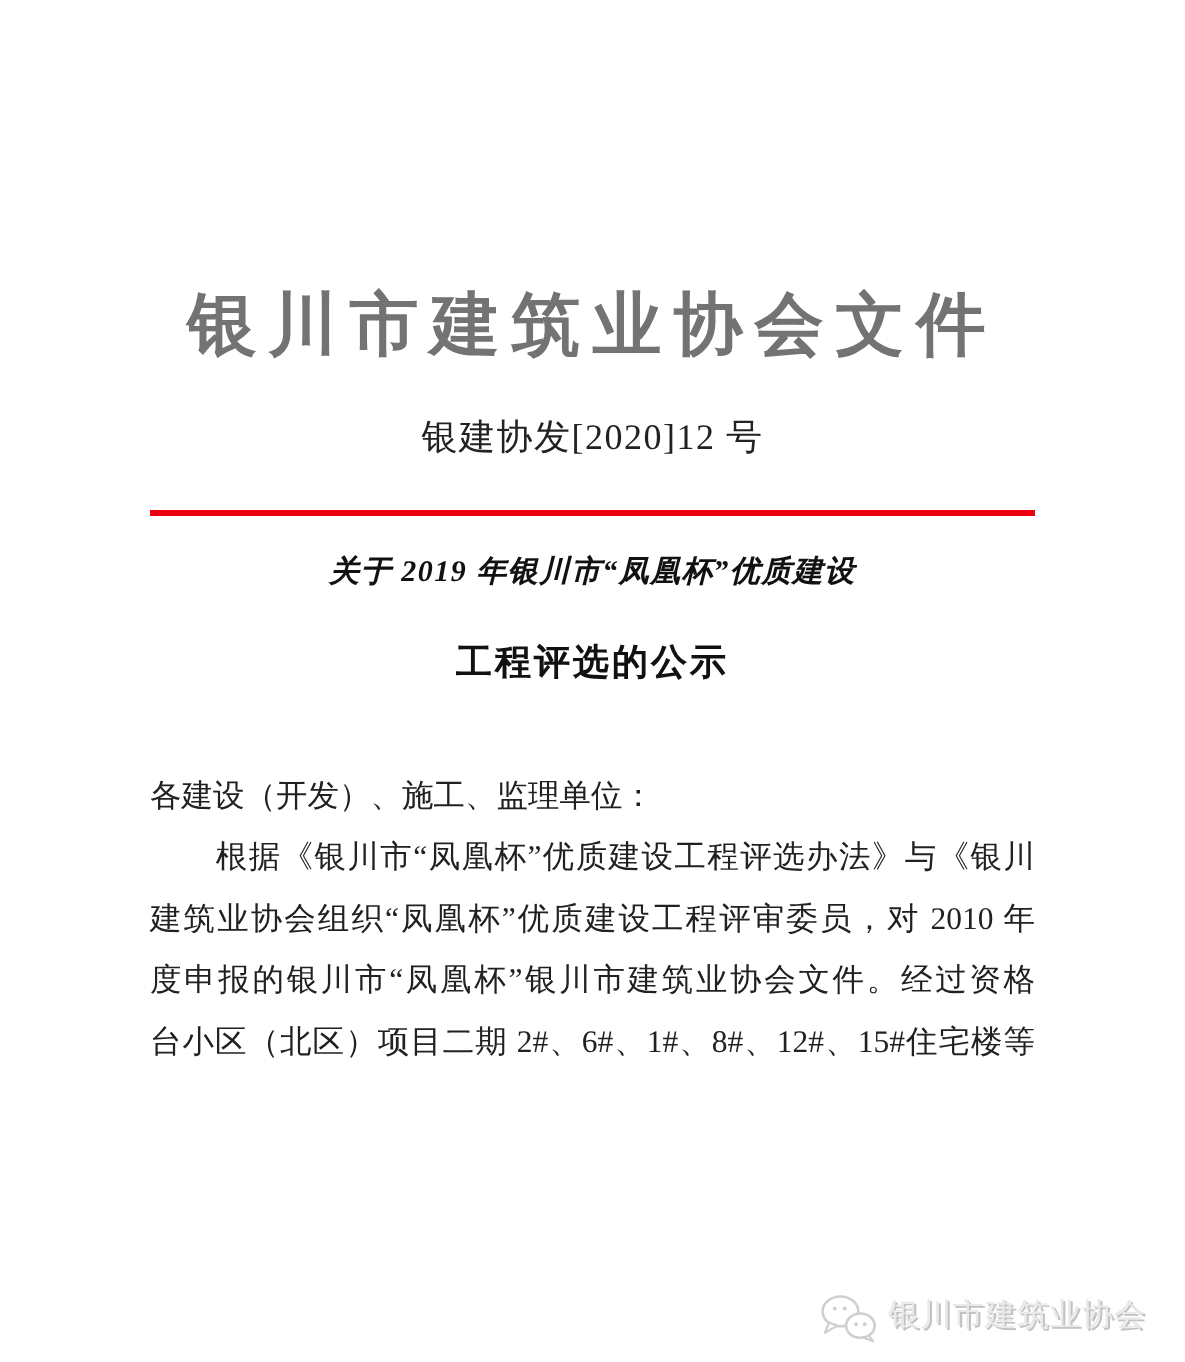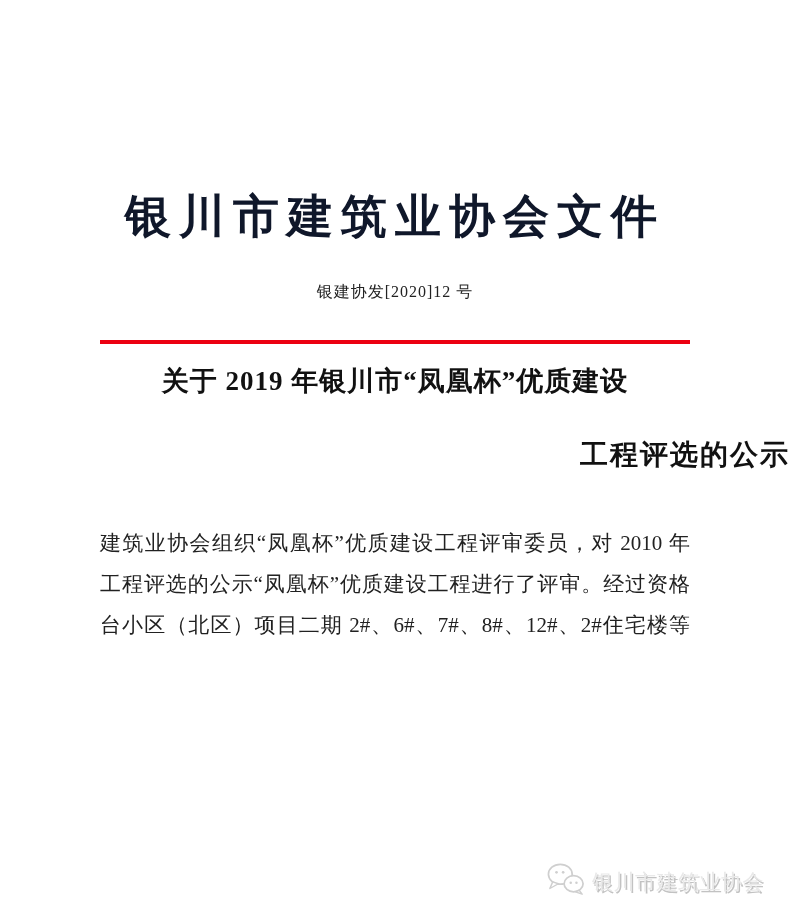--- a/index.html
+++ b/index.html
@@ -16,54 +16,54 @@
     font-family: "Liberation Serif", "DejaVu Serif", serif;
     color: #1f1f1f;
   }
   .org-title {
     padding-top: 190px;
     text-align: center;
     font-size: 46px;
     font-weight: bold;
     letter-spacing: 8px;
     line-height: 54px;
-    color: #0f172a;
+    color: #737373;
     white-space: nowrap;
   }
   .doc-number {
     margin-top: 36px;
     text-align: center;
-    font-size: 16px;
+    font-size: 24px;
     line-height: 24px;
     letter-spacing: 1px;
     color: #222222;
   }
   .red-divider {
     margin: 36px auto 0 auto;
     width: 590px;
     height: 4px;
     background: #ec0011;
   }
   .doc-title {
     margin-top: 20px;
     text-align: center;
     font-weight: bold;
     color: #111111;
   }
   .doc-title-line1 {
-    font-size: 27px;
+    font-size: 20px;
     line-height: 34px;
     letter-spacing: 1px;
+    font-style: italic;
   }
   .doc-title-line2 {
-    margin-top: 40px;
-    font-size: 28px;
+    margin-top: 27px;
+    font-size: 24px;
     line-height: 34px;
     letter-spacing: 2px;
-    text-align: right;
   }
   .body-block {
     margin: 51px auto 0 auto;
     width: 590px;
     font-size: 21px;
     color: #212121;
   }
   .body-line {
     height: 41px;
     line-height: 41px;
@@ -74,21 +74,21 @@
   }
   .body-line.salutation {
     text-align: left;
     text-align-last: left;
   }
   .watermark {
     position: absolute;
     right: 26px;
     bottom: 12px;
     display: flex;
-    align-items: flex-end;
+    align-items: flex-start;
     gap: 7px;
   }
   .watermark-icon {
     width: 38px;
     height: 34px;
     flex: 0 0 auto;
   }
   .watermark-label {
     font-size: 21px;
     letter-spacing: 0.5px;
@@ -108,23 +108,25 @@
   <div class="doc-number">银建协发[2020]12 号</div>
 
   <div class="red-divider"></div>
 
   <div class="doc-title">
     <div class="doc-title-line1">关于 2019 年银川市“凤凰杯”优质建设</div>
     <div class="doc-title-line2">工程评选的公示</div>
   </div>
 
   <div class="body-block">
+    <div class="body-line salutation">各建设（开发）、施工、监理单位：</div>
+    <div class="body-line">　　根据《银川市“凤凰杯”优质建设工程评选办法》与《银川</div>
     <div class="body-line">建筑业协会组织“凤凰杯”优质建设工程评审委员，对 2010 年</div>
-    <div class="body-line">工程评选的公示“凤凰杯”优质建设工程进行了评审。经过资格</div>
-    <div class="body-line">台小区（北区）项目二期 2#、6#、7#、8#、12#、2#住宅楼等</div>
+    <div class="body-line">度申报的银川市“凤凰杯”银川市建筑业协会文件。经过资格</div>
+    <div class="body-line">台小区（北区）项目二期 2#、6#、1#、8#、12#、15#住宅楼等</div>
   </div>
 
   <div class="watermark">
     <svg class="watermark-icon" viewBox="0 0 40 34" xmlns="http://www.w3.org/2000/svg">
       <ellipse cx="14" cy="12" rx="12.5" ry="10.5" fill="#ffffff" stroke="#cfcfcf" stroke-width="1.8"></ellipse>
       <path d="M6 20 L3 27 L12 22 Z" fill="#ffffff" stroke="#cfcfcf" stroke-width="1.5" stroke-linejoin="round"></path>
       <circle cx="10" cy="10" r="1.4" fill="#cfcfcf"></circle>
       <circle cx="17" cy="10" r="1.4" fill="#cfcfcf"></circle>
       <ellipse cx="28" cy="22" rx="10" ry="8.5" fill="#ffffff" stroke="#cfcfcf" stroke-width="1.8"></ellipse>
       <path d="M34 29 L37 33 L30 30.5 Z" fill="#ffffff" stroke="#cfcfcf" stroke-width="1.5" stroke-linejoin="round"></path>

